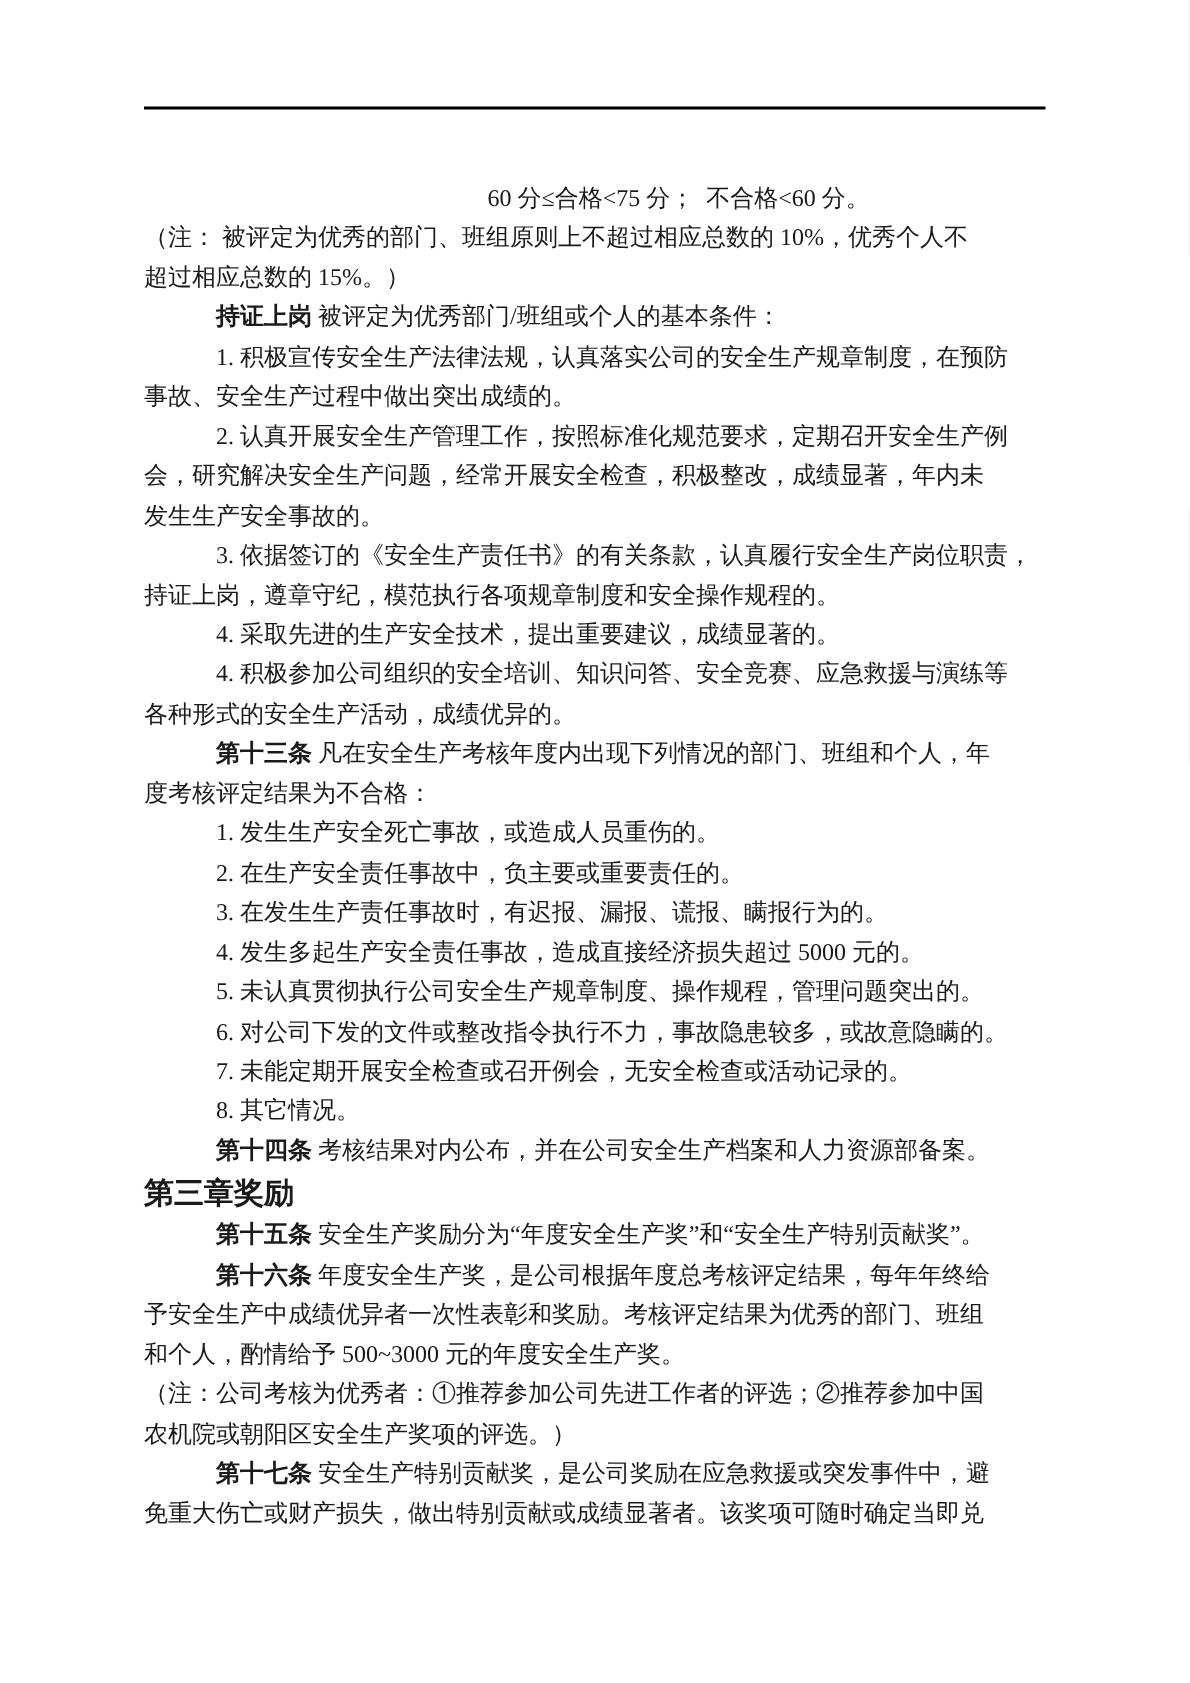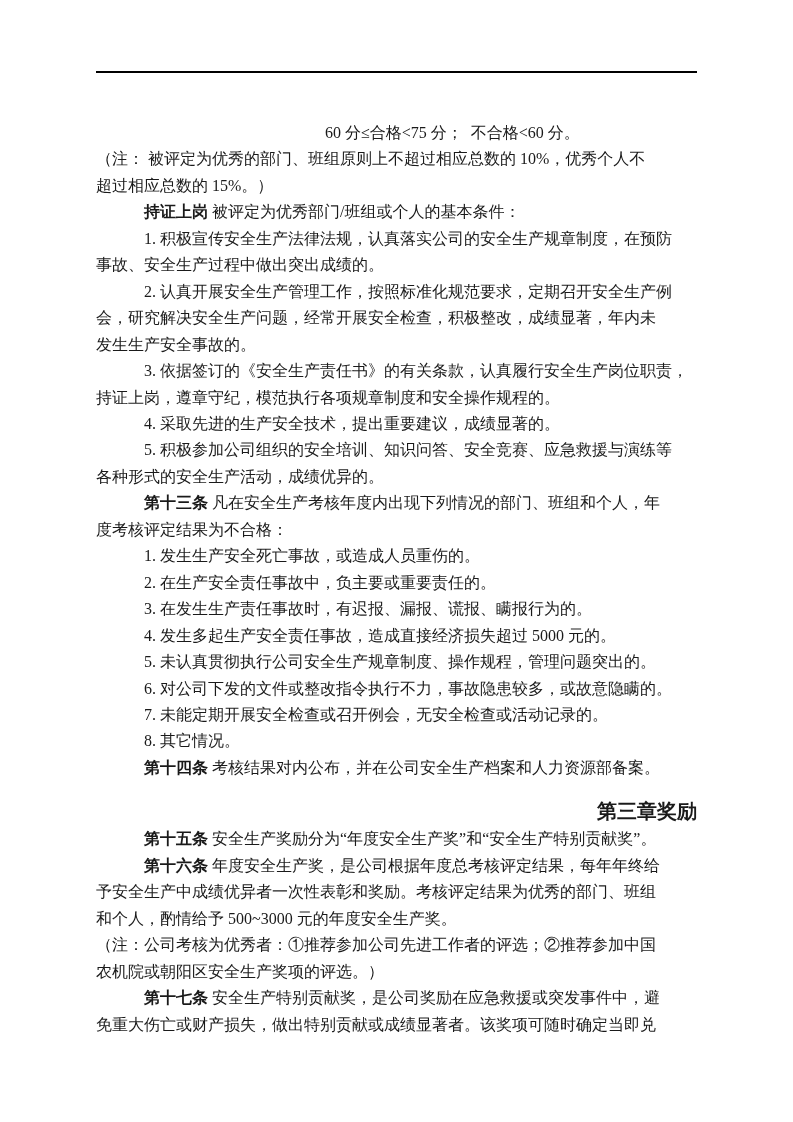--- a/index.html
+++ b/index.html
@@ -16,35 +16,35 @@
   .doc-body{
     position:absolute;left:96px;top:96px;width:601px;
     font-size:16px;line-height:26.45px;
     white-space:pre;      
   }
   .para{margin:0;padding:0;}
   .para.indent{text-indent:48px;}
   .para.far-indent{text-indent:229px;margin-top:24px;}
   .para.flush{text-indent:0;}
   .para.heading{
-    text-indent:0;text-align:right;font-weight:bold;
-    font-size:20px;line-height:30px;white-space:normal;margin-top:15px;
+    text-indent:0;text-align:left;font-weight:bold;
+    font-size:20px;line-height:30px;white-space:normal;
   }
   .lead{font-weight:bold;}
 </style>
 </head>
 <body>
 
 <div class="page" style="background: rgb(255, 255, 255); color: rgb(26, 26, 26);">
   <div class="header-rule" style="border-top-color: rgb(0, 0, 0);"></div>
   <div class="doc-body"><div class="para far-indent"><span>60 分≤合格&lt;75 分；  不合格&lt;60 分。</span></div><div class="para flush"><span>（注： 被评定为优秀的部门、班组原则上不超过相应总数的 10%，优秀个人不
 超过相应总数的 15%。）</span></div><div class="para indent"><span class="lead">持证上岗</span><span> 被评定为优秀部门/班组或个人的基本条件：</span></div><div class="para indent"><span>1. 积极宣传安全生产法律法规，认真落实公司的安全生产规章制度，在预防
 事故、安全生产过程中做出突出成绩的。</span></div><div class="para indent"><span>2. 认真开展安全生产管理工作，按照标准化规范要求，定期召开安全生产例
 会，研究解决安全生产问题，经常开展安全检查，积极整改，成绩显著，年内未
 发生生产安全事故的。</span></div><div class="para indent"><span>3. 依据签订的《安全生产责任书》的有关条款，认真履行安全生产岗位职责，
-持证上岗，遵章守纪，模范执行各项规章制度和安全操作规程的。</span></div><div class="para indent"><span>4. 采取先进的生产安全技术，提出重要建议，成绩显著的。</span></div><div class="para indent"><span>5. 积极参加公司组织的安全培训、知识问答、安全竞赛、应急救援与演练等
+持证上岗，遵章守纪，模范执行各项规章制度和安全操作规程的。</span></div><div class="para indent"><span>4. 采取先进的生产安全技术，提出重要建议，成绩显著的。</span></div><div class="para indent"><span>4. 积极参加公司组织的安全培训、知识问答、安全竞赛、应急救援与演练等
 各种形式的安全生产活动，成绩优异的。</span></div><div class="para indent"><span class="lead">第十三条</span><span> 凡在安全生产考核年度内出现下列情况的部门、班组和个人，年
 度考核评定结果为不合格：</span></div><div class="para indent"><span>1. 发生生产安全死亡事故，或造成人员重伤的。</span></div><div class="para indent"><span>2. 在生产安全责任事故中，负主要或重要责任的。</span></div><div class="para indent"><span>3. 在发生生产责任事故时，有迟报、漏报、谎报、瞒报行为的。</span></div><div class="para indent"><span>4. 发生多起生产安全责任事故，造成直接经济损失超过 5000 元的。</span></div><div class="para indent"><span>5. 未认真贯彻执行公司安全生产规章制度、操作规程，管理问题突出的。</span></div><div class="para indent"><span>6. 对公司下发的文件或整改指令执行不力，事故隐患较多，或故意隐瞒的。</span></div><div class="para indent"><span>7. 未能定期开展安全检查或召开例会，无安全检查或活动记录的。</span></div><div class="para indent"><span>8. 其它情况。</span></div><div class="para indent"><span class="lead">第十四条</span><span> 考核结果对内公布，并在公司安全生产档案和人力资源部备案。</span></div><div class="para heading"><span>第三章奖励</span></div><div class="para indent"><span class="lead">第十五条</span><span> 安全生产奖励分为“年度安全生产奖”和“安全生产特别贡献奖”。</span></div><div class="para indent"><span class="lead">第十六条</span><span> 年度安全生产奖，是公司根据年度总考核评定结果，每年年终给
 予安全生产中成绩优异者一次性表彰和奖励。考核评定结果为优秀的部门、班组
 和个人，酌情给予 500~3000 元的年度安全生产奖。</span></div><div class="para flush"><span>（注：公司考核为优秀者：①推荐参加公司先进工作者的评选；②推荐参加中国
 农机院或朝阳区安全生产奖项的评选。）</span></div><div class="para indent"><span class="lead">第十七条</span><span> 安全生产特别贡献奖，是公司奖励在应急救援或突发事件中，避
 免重大伤亡或财产损失，做出特别贡献或成绩显著者。该奖项可随时确定当即兑</span></div></div>
 </div>
 
 </body></html>

